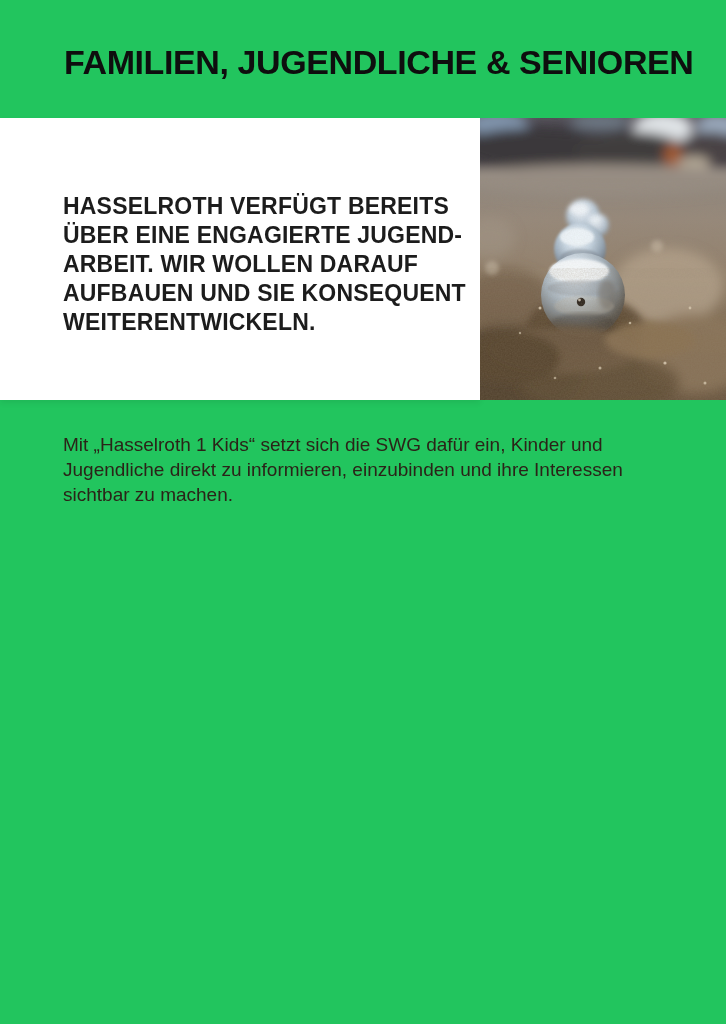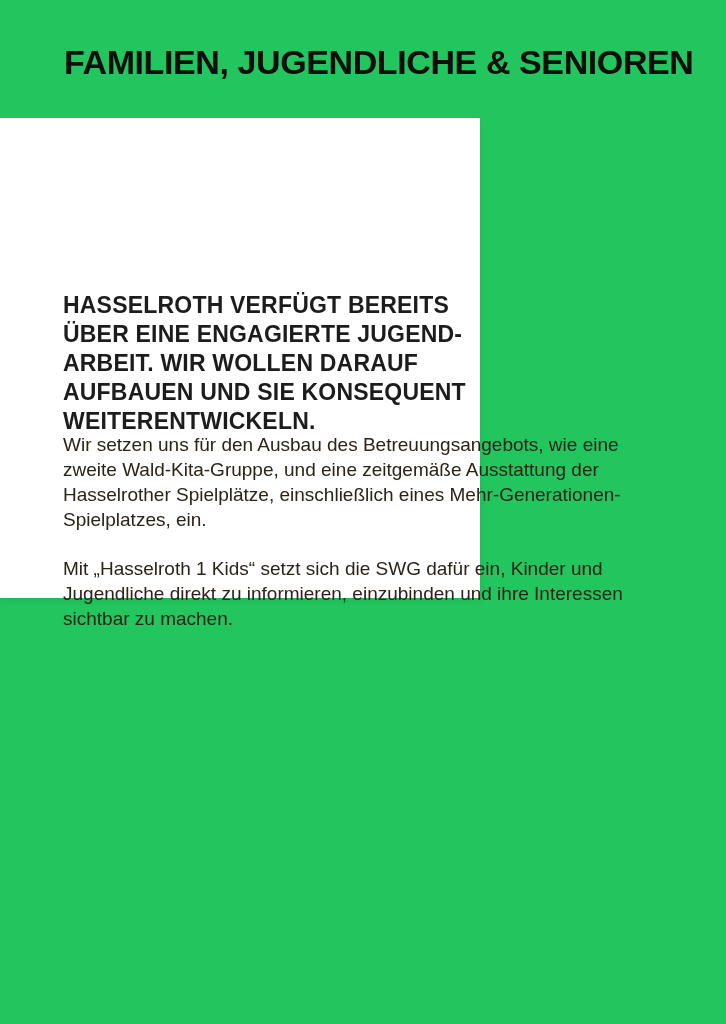--- a/index.html
+++ b/index.html
@@ -25,21 +25,20 @@
     margin:6px 0 0 0;
     font-size:34px;
     font-weight:800;
     letter-spacing:-0.4px;
     color:#0E0E0E;
     white-space:nowrap;
   }
   .band{
     display:flex;
     height:282px;
-    flex-direction:column;
   }
   .highlight-box{
     width:480px;
     flex:0 0 480px;
     background:#FFFFFF;
     display:flex;
     align-items:center;
     box-sizing:border-box;
     padding:10px 14px 0 63px;
     box-shadow:0 3px 6px rgba(0,0,0,0.07);
@@ -220,22 +219,18 @@
           <circle cx="120" cy="250" r="1.5" opacity="0.7"></circle>
           <circle cx="75" cy="260" r="1.3" opacity="0.6"></circle>
           <circle cx="225" cy="265" r="1.5" opacity="0.7"></circle>
         </g>
       </svg>
     </figure>
 
   </section>
 
   <section class="body-section">
-    <p class="body-paragraph">Wir setzen uns für den Ausbau des Betreuungsangebots, wie eine
-zweite Wald-Kita-Gruppe, und eine zeitgemäße Ausstattung der
-Hasselrother Spielplätze, einschließlich eines Mehr-Generationen-
-Spielplatzes, ein.</p>
     <p class="body-paragraph">Mit „Hasselroth 1 Kids“ setzt sich die SWG dafür ein, Kinder und
 Jugendliche direkt zu informieren, einzubinden und ihre Interessen
 sichtbar zu machen.</p>
   </section>
 
 </div>
 
 </body></html>

